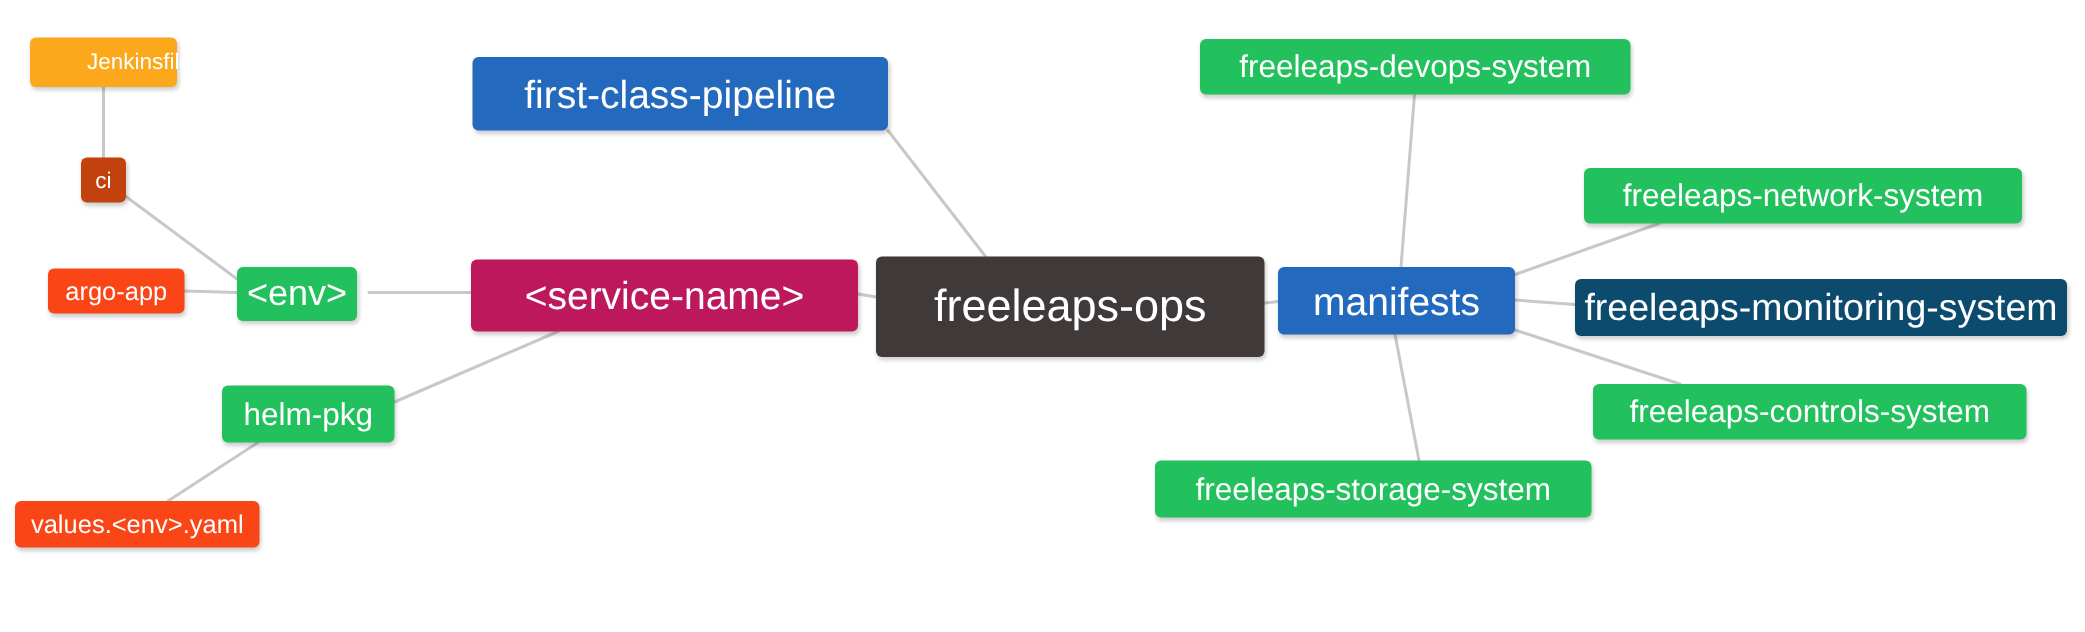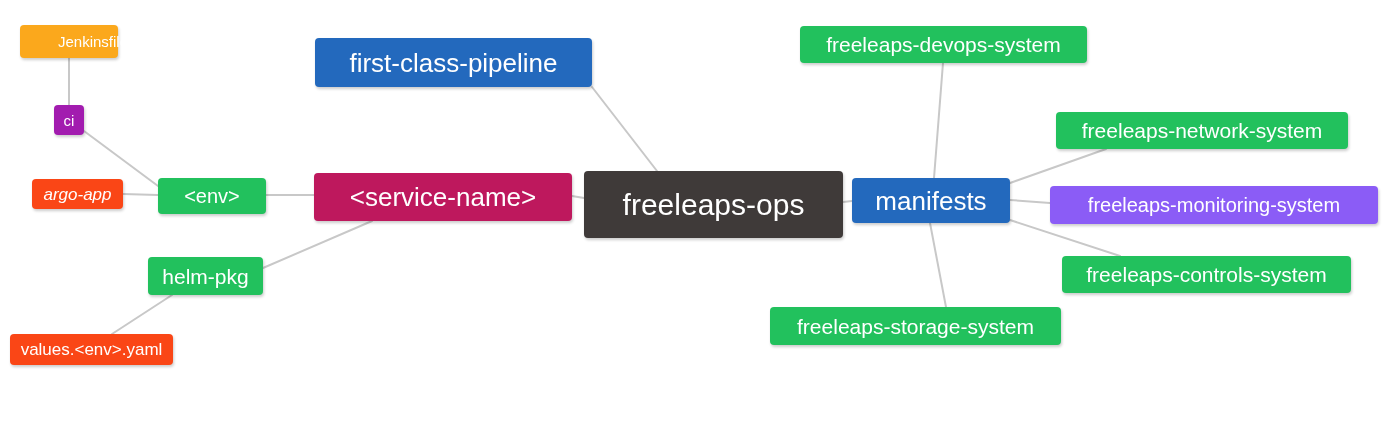--- a/index.html
+++ b/index.html
@@ -77,45 +77,45 @@
       </div>
       <div class="node t-blue" style="left: 314px; top: 173px; width: 258px; height: 48px; background: #be185d; font-size: 26px;">
         <span class="node-label">&lt;service-name&gt;</span>
       </div>
       <div class="node t-blue" style="left: 315px; top: 38px; width: 277px; height: 49px; background: rgb(35, 105, 189); font-size: 26px;">
         <span class="node-label">first-class-pipeline</span>
       </div>
       <div class="node t-blue" style="left: 852px; top: 178px; width: 158px; height: 45px; background: rgb(35, 105, 189); font-size: 26px;">
         <span class="node-label">manifests</span>
       </div>
-      <div class="node t-green" style="left: 158px; top: 178px; width: 108px; height: 36px; background: rgb(34, 193, 93); font-size: 20px;">
+      <div class="node t-green" style="left: 158px; top: 178px; width: 80px; height: 36px; background: rgb(34, 193, 93); font-size: 24px;">
         <span class="node-label">&lt;env&gt;</span>
       </div>
       <div class="node t-green" style="left: 148px; top: 257px; width: 115px; height: 38px; background: rgb(34, 193, 93); font-size: 21px;">
         <span class="node-label">helm-pkg</span>
       </div>
-      <div class="node t-red" style="left: 54px; top: 105px; width: 30px; height: 30px; background: #a21caf; font-size: 15px;">
+      <div class="node t-red" style="left: 54px; top: 105px; width: 30px; height: 30px; background: #c2410c; font-size: 15px;">
         <span class="node-label">ci</span>
       </div>
-      <div class="node t-red" style="left: 32px; top: 179px; width: 91px; height: 30px; background: rgb(250, 70, 22); font-size: 17px; font-style: italic;">
+      <div class="node t-red" style="left: 32px; top: 179px; width: 91px; height: 30px; background: rgb(250, 70, 22); font-size: 17px;">
         <span class="node-label">argo-app</span>
       </div>
       <div class="node t-red" style="left: 10px; top: 334px; width: 163px; height: 31px; background: rgb(250, 70, 22); font-size: 17px;">
         <span class="node-label">values.&lt;env&gt;.yaml</span>
       </div>
       <div class="node t-orange" style="left: 20px; top: 25px; width: 98px; height: 33px; background: rgb(251, 168, 28); font-size: 15px;">
         <span class="node-label">Jenkinsfile</span>
       </div>
       <div class="node t-green" style="left: 800px; top: 26px; width: 287px; height: 37px; background: rgb(34, 193, 93); font-size: 21px;">
         <span class="node-label">freeleaps-devops-system</span>
       </div>
       <div class="node t-green" style="left: 1056px; top: 112px; width: 292px; height: 37px; background: rgb(34, 193, 93); font-size: 21px;">
         <span class="node-label">freeleaps-network-system</span>
       </div>
-      <div class="node t-green" style="left: 1050px; top: 186px; width: 328px; height: 38px; background: #8b5cf6; font-size: 20px;">
+      <div class="node t-green" style="left: 1050px; top: 186px; width: 328px; height: 38px; background: #0c4a6e; font-size: 25px;">
         <span class="node-label">freeleaps-monitoring-system</span>
       </div>
       <div class="node t-green" style="left: 1062px; top: 256px; width: 289px; height: 37px; background: rgb(34, 193, 93); font-size: 21px;">
         <span class="node-label">freeleaps-controls-system</span>
       </div>
       <div class="node t-green" style="left: 770px; top: 307px; width: 291px; height: 38px; background: rgb(34, 193, 93); font-size: 21px;">
         <span class="node-label">freeleaps-storage-system</span>
       </div>
     </div>
 

